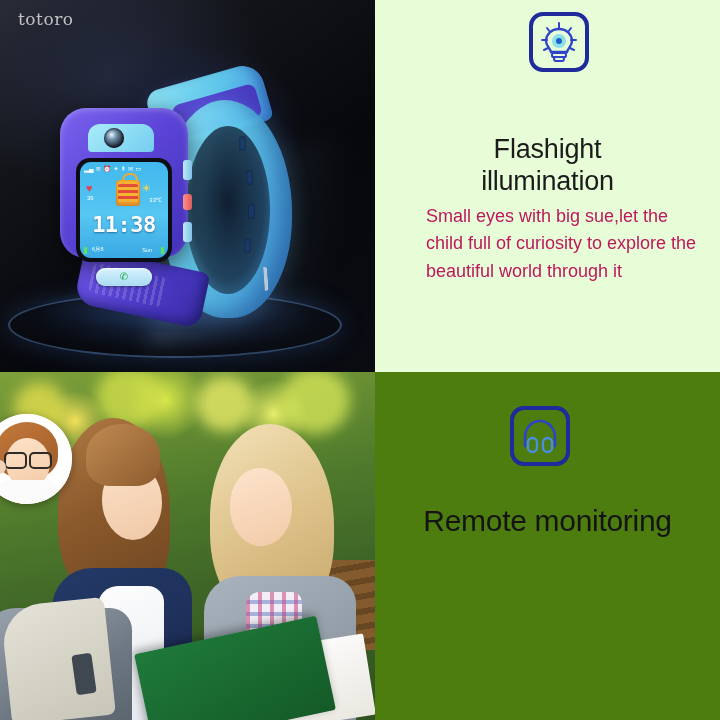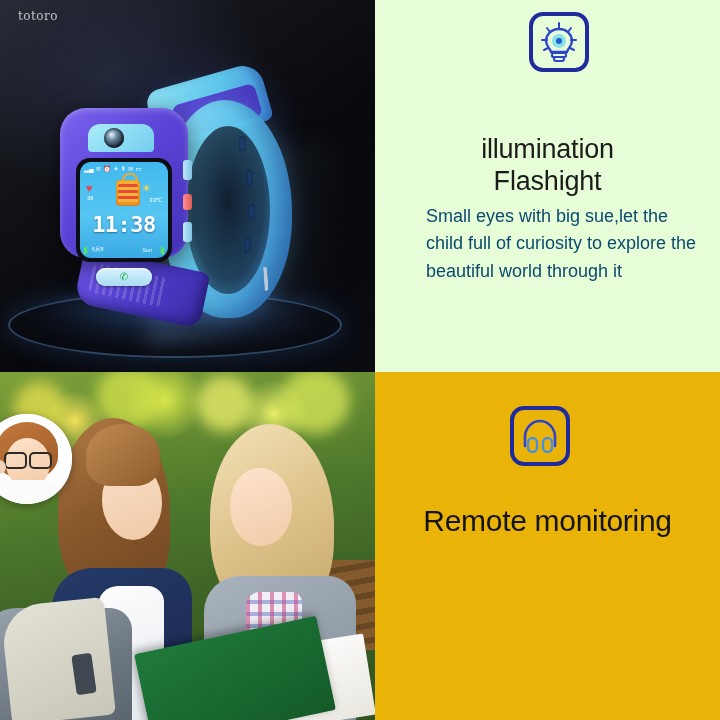--- a/index.html
+++ b/index.html
@@ -28,21 +28,21 @@
     left: 0; top: 0; width: 375px; height: 372px;
     background:
       radial-gradient(ellipse 150px 120px at 52% 34%, #2b3f6b 0%, rgba(26,32,58,0.55) 45%, rgba(8,9,16,0) 72%),
       radial-gradient(ellipse 220px 180px at 30% 20%, #23283c 0%, rgba(12,14,24,0) 70%),
       linear-gradient(145deg, #2a2d36 0%, #121419 28%, #07080c 60%, #0a0c12 100%);
   }
   .wm-totoro {
     position: absolute;
     left: 18px; top: 9px;
     font-family: "DejaVu Serif", serif;
-    font-size: 12px;
+    font-size: 17px;
     letter-spacing: .5px;
     color: #cfcfcf;
     opacity: .92;
     z-index: 9;
   }
   
   .stage-ellipse {
     position: absolute;
     left: 8px; top: 292px;
     width: 330px; height: 62px;
@@ -258,21 +258,21 @@
     text-align: center;
     font-size: 27px;
     line-height: 1.18;
     color: #1b1b1b;
     letter-spacing: -.2px;
   }
   .flash-body {
     position: absolute; left: 51px; right: 14px; top: 203px;
     font-size: 18px;
     line-height: 1.52;
-    color: #0c4a6e;
+    color: #be185d;
   }
 
   
   #panel-kids {
     left: 0; top: 372px; width: 375px; height: 348px;
     background:
       radial-gradient(circle 30px at 20% 14%, #f2e05a 0%, rgba(242,224,90,0) 100%),
       radial-gradient(circle 40px at 44% 8%, #d8e84a 0%, rgba(216,232,74,0) 100%),
       radial-gradient(circle 34px at 73% 12%, #e9ef6a 0%, rgba(233,239,106,0) 100%),
       linear-gradient(170deg, #7ea03a 0%, #4f7a2c 38%, #3e6426 62%, #2f5220 100%);
@@ -428,21 +428,21 @@
   .av-mic {
     position: absolute; left: 10px; top: 46px;
     width: 14px; height: 14px;
     border-radius: 50%;
     background: #f0d3bb;
   }
 
   
   #panel-remote {
     left: 375px; top: 372px; width: 345px; height: 348px;
-    background: #eab308;
+    background: #4d7c0f;
   }
   #remote-icon-box { left: 135px; top: 34px; }
   .remote-head {
     position: absolute; left: 0; right: 0; top: 132px;
     text-align: center;
     font-size: 30px;
     color: #141414;
     letter-spacing: -.3px;
   }
   .remote-body {
@@ -544,22 +544,22 @@
         </g>
         <path d="M26 13 C18 13 13 19 13 25 C13 30 17 32 18 36 L34 36 C35 32 39 30 39 25 C39 19 34 13 26 13 Z" fill="none" stroke="#2f45c8" stroke-width="2.4"></path>
         <rect x="19" y="37" width="14" height="4" rx="1.6" fill="none" stroke="#2f45c8" stroke-width="2"></rect>
         <rect x="21" y="41" width="10" height="4" rx="2" fill="none" stroke="#2f45c8" stroke-width="2"></rect>
         <circle cx="26" cy="25" r="7" fill="#6fd4ef" opacity="0.75"></circle>
         <circle cx="26" cy="25" r="3" fill="#1b63c9"></circle>
       </svg>
     </div>
 
     <div class="flash-head">
+      <div>Flashight</div>
       <div>illumination</div>
-      <div>Flashight</div>
     </div>
 
     <div class="flash-body">Small eyes with big sue,let the child full of curiosity to explore the beautiful world through it</div>
   </div>
 
   <div class="panel" id="panel-kids">
 
     <div class="kids-bokeh" style="left:14px;  top:10px;  width:52px; height:52px; background:#e9e24f;"></div>
     <div class="kids-bokeh" style="left:96px;  top:-6px;  width:66px; height:62px; background:#d6e34c;"></div>
     <div class="kids-bokeh" style="left:196px; top:4px;   width:58px; height:56px; background:#eff06b;"></div>

